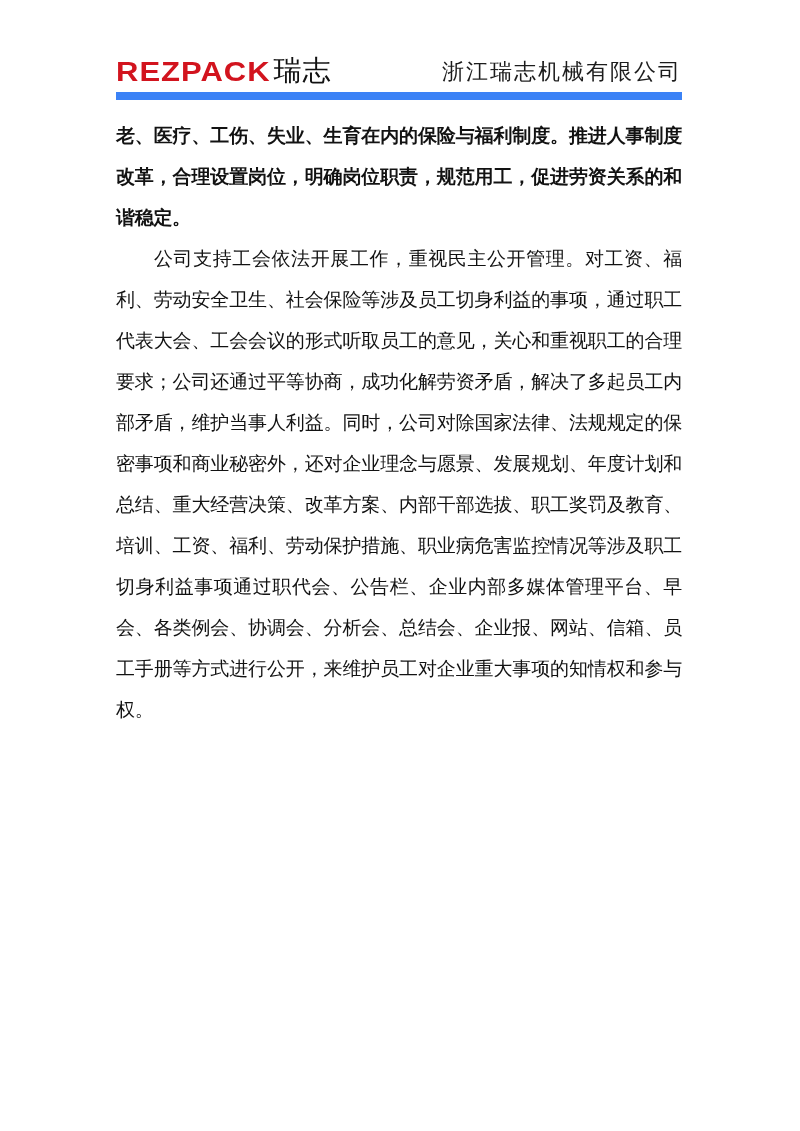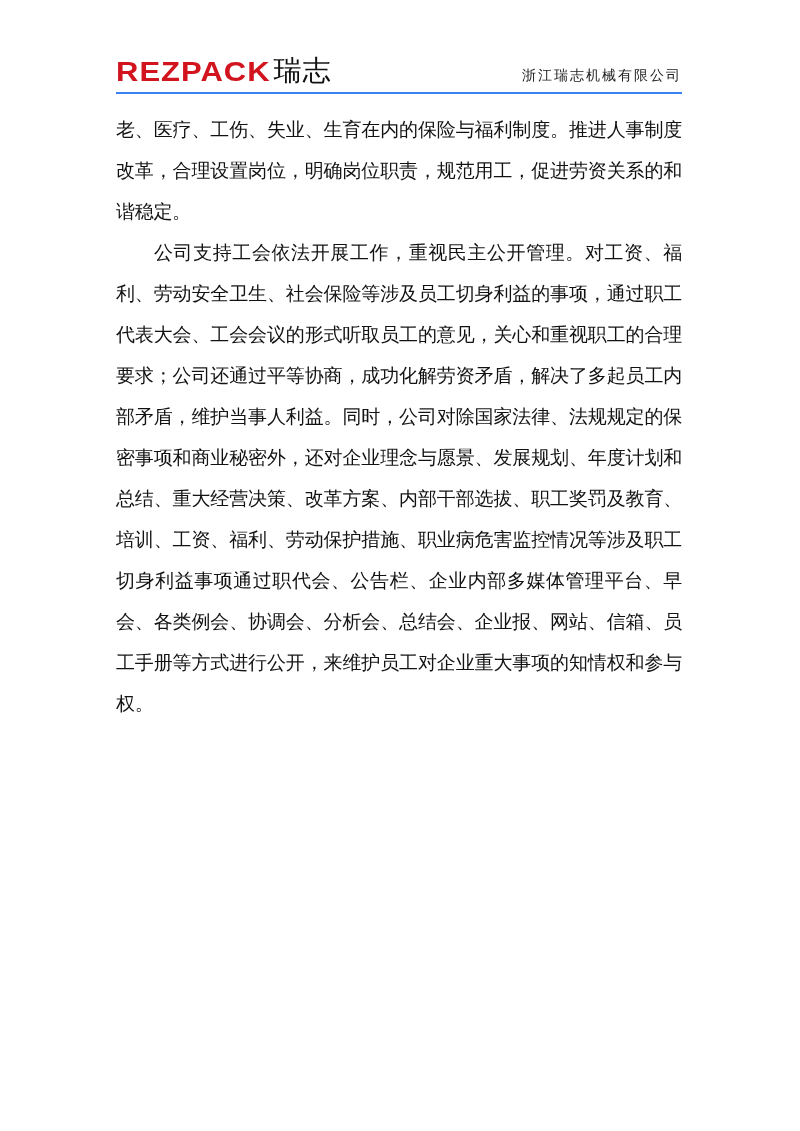--- a/index.html
+++ b/index.html
@@ -12,21 +12,21 @@
     box-sizing: border-box;
     padding: 54px 118px 0 116px;
     font-family: "Liberation Serif", "DejaVu Serif", serif;
     overflow: hidden;
   }
   .page-header {
     display: flex;
     justify-content: space-between;
     align-items: flex-end;
     padding-bottom: 7px;
-    border-bottom: 2px solid #3b82f6;
+    border-bottom: 8px solid #3b82f6;
   }
   .logo-group {
     display: flex;
     align-items: flex-end;
     line-height: 1;
     white-space: nowrap;
   }
   .logo-wordmark {
     font-family: "Liberation Sans", "DejaVu Sans", sans-serif;
     font-weight: 800;
@@ -37,37 +37,37 @@
   }
   .logo-cjk {
     font-family: "DejaVu Sans", "Liberation Sans", sans-serif;
     font-weight: 400;
     font-size: 28px;
     color: #111111;
     margin-left: 3px;
     letter-spacing: 1px;
   }
   .company-name {
-    font-size: 14px;
+    font-size: 22px;
     color: #1c1c1c;
     letter-spacing: 2px;
     line-height: 1.2;
     white-space: nowrap;
   }
   .doc-body { margin-top: 15px; }
   .doc-body p {
     margin: 0;
     font-size: 19px;
     line-height: 41px;
     letter-spacing: -0.3px;
     color: #121212;
     text-align: justify;
     text-indent: 2em;
   }
-  .doc-body p.no-indent { text-indent: 0; }
+  .doc-body p.no-indent { text-indent: 0; font-weight: bold; }
 </style>
 </head>
 <body>
 
 <div class="page">
 
   <div class="page-header">
     <div class="logo-group">
       <span class="logo-wordmark" style="color: rgb(210, 20, 30);">REZPACK</span>
       <span class="logo-cjk">瑞志</span>

